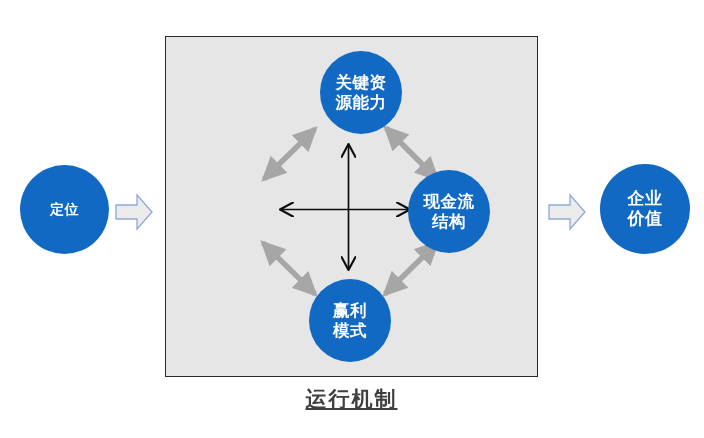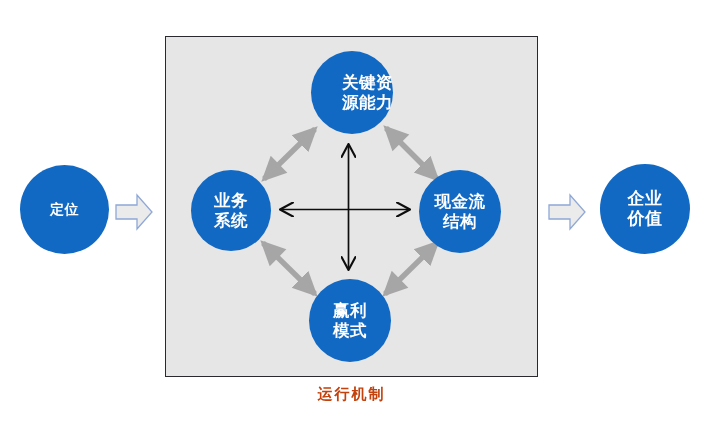--- a/index.html
+++ b/index.html
@@ -96,47 +96,48 @@
     font-size: 16.5px;
     line-height: 1.2;
     letter-spacing: 0.5px;
     z-index: 3;
   }
   .ellipse .lines {
     display: flex;
     flex-direction: column;
   }
 
-  #ellipse-key-resource { left: 311px; top: 51px;  width: 82px; height: 83px; justify-content: flex-end; }
+  #ellipse-key-resource { left: 320px; top: 51px;  width: 82px; height: 83px; }
   #ellipse-business     { left: 191px; top: 170px; width: 80px; height: 81px; }
-  #ellipse-cashflow     { left: 419px; top: 170px; width: 82px; height: 83px; text-align: center; }
+  #ellipse-cashflow     { left: 408px; top: 170px; width: 82px; height: 83px; text-align: center; }
   #ellipse-profit       { left: 309px; top: 279px; width: 82px; height: 83px; justify-content: center; }
 
   
   #arrow-layer {
     position: absolute;
     left: 0;
     top: 0;
     width: 704px;
     height: 438px;
     pointer-events: none;
     z-index: 2;
   }
 
   
   #mechanism-caption {
     position: absolute;
     left: 165px;
     top: 385px;
     width: 373px;
     text-align: center;
-    color: #c2410c;
-    font-size: 15px;
+    color: #404040;
+    font-size: 21px;
     font-weight: bold;
     letter-spacing: 2px;
+    text-decoration: underline;
   }
 </style>
 </head>
 <body>
 
 <div id="canvas">
 
   <div class="node circle" id="circle-positioning">
     <div class="lines">
       <span>定位</span>
@@ -180,26 +181,20 @@
     <line x1="348.5" y1="145" x2="348.5" y2="269" stroke="#0d0d0d" stroke-width="1.7" marker-start="url(#blk-tail)" marker-end="url(#blk-head)"></line>
   </svg>
 
   <div class="node ellipse" id="ellipse-key-resource">
     <div class="lines">
       <span>关键资</span>
       <span>源能力</span>
     </div>
   </div>
 
-  <div class="node ellipse" id="ellipse-business">
-    <div class="lines">
-      <span>业务</span>
-      <span>系统</span>
-    </div>
-  </div>
 
   <div class="node ellipse" id="ellipse-cashflow">
     <div class="lines">
       <span>现金流</span>
       <span>结构</span>
     </div>
   </div>
 
   <div class="node ellipse" id="ellipse-profit">
     <div class="lines">

